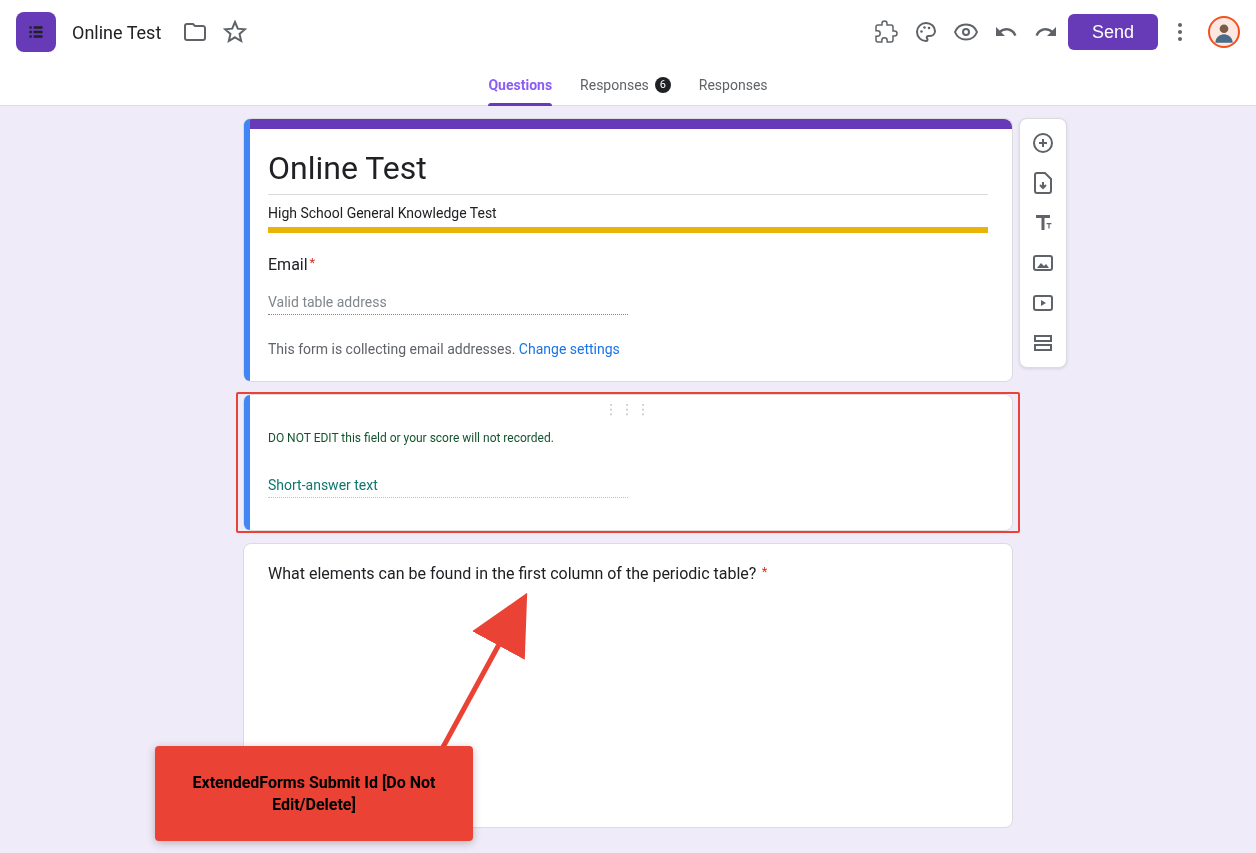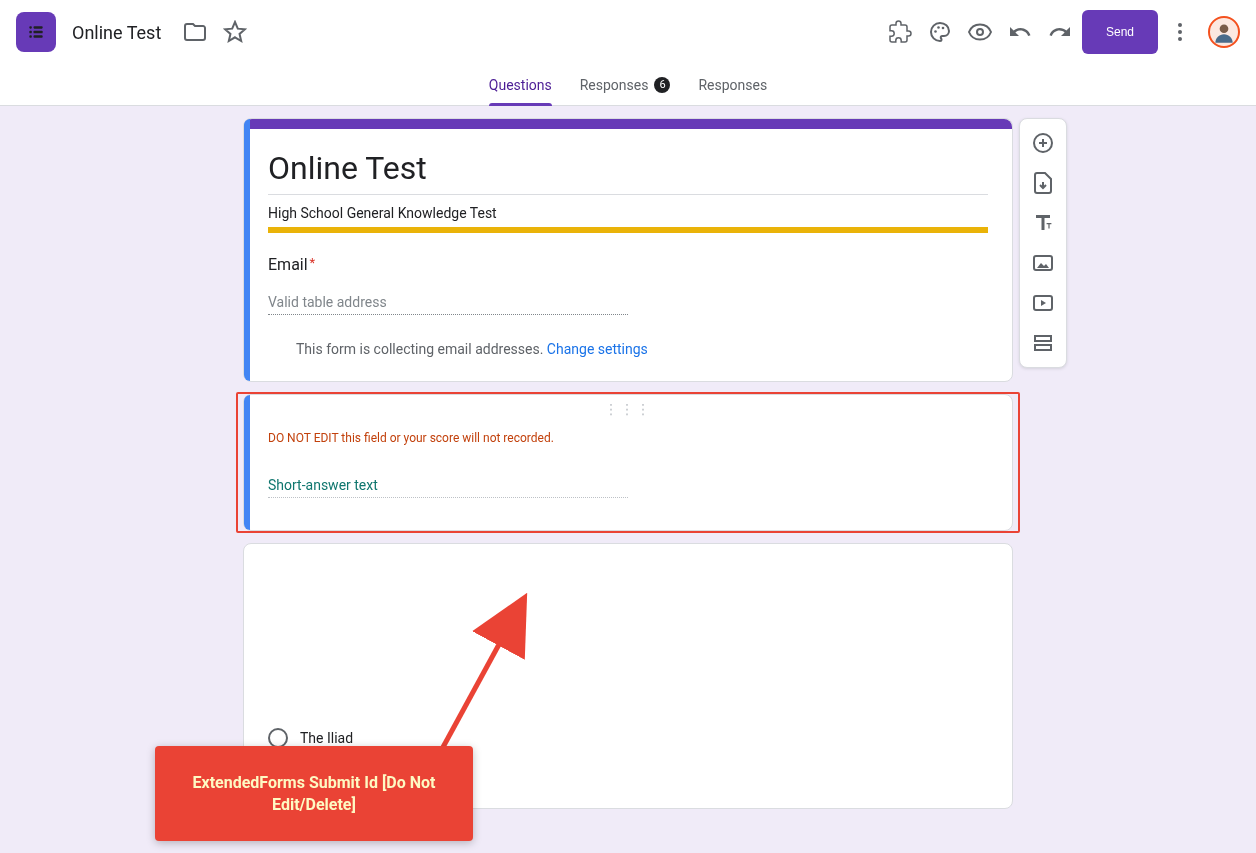--- a/index.html
+++ b/index.html
@@ -38,22 +38,22 @@
   cursor: pointer;
   color: #5f6368;
 }
 .hdr-spacer { flex: 1; }
 .send-btn {
   background: #673ab7;
   color: #fff;
   border: none;
   border-radius: 6px;
   padding: 0 24px;
-  height: 44px;
-  font-size: 12px;
+  height: 36px;
+  font-size: 18px;
   font-weight: 500;
   cursor: pointer;
   margin: 0 2px;
 }
 .avatar {
   width: 32px; height: 32px;
   border-radius: 50%;
   border: 2px solid #f4511e;
   background: #fce8e0;
   margin-left: 8px;
@@ -71,21 +71,21 @@
   gap: 28px;
 }
 .tab {
   font-size: 14px;
   color: #5f6368;
   height: 42px;
   display: flex; align-items: center;
   cursor: pointer;
   position: relative;
 }
-.tab.active { color: #4c1d95; font-weight: 400; }
+.tab.active { color: #8b5cf6; font-weight: 700; }
 .tab.active::after {
   content: "";
   position: absolute; bottom: 0; left: 0; right: 0;
   height: 3px; background: #673ab7; border-radius: 3px 3px 0 0;
 }
 .badge {
   background: #202124;
   color: #fff;
   border-radius: 10px;
   min-width: 16px; height: 16px;
@@ -149,21 +149,20 @@
   font-size: 14px;
   border-bottom: 1px dotted #80868b;
   padding: 6px 0 4px;
   margin-top: 14px;
   width: 360px;
 }
 .collect-note {
   font-size: 14px;
   color: #5f6368;
   margin-top: 26px;
-  margin-left: 28px;
 }
 .link-text { color: #1a73e8; cursor: pointer; }
 .card-selected-outline {
   position: absolute;
   left: -8px; right: -8px; top: -3px; bottom: -3px;
   border: 2px solid #ea4335;
   pointer-events: none;
   border-radius: 2px;
 }
 .drag-handle {
@@ -173,21 +172,21 @@
   letter-spacing: 2px;
   font-size: 14px;
   cursor: grab;
 }
 .q-title-md {
   font-size: 16px;
   color: #202124;
 }
 .q-desc-sm {
   font-size: 12px;
-  color: #c2410c;
+  color: #14532d;
   margin-top: 6px;
 }
 .short-ans {
   color: #0f766e;
   font-size: 14px;
   border-bottom: 1px dotted #bdc1c6;
   padding: 4px 0;
   margin-top: 28px;
   width: 360px;
 }
@@ -222,21 +221,21 @@
   border-radius: 50%;
   cursor: pointer;
   color: #5f6368;
 }
 .callout {
   position: absolute;
   left: 155px;
   top: 640px;
   width: 318px;
   background: #ea4335;
-  color: #fef9c3;
+  color: #000000;
   border-radius: 4px;
   box-shadow: 0 2px 8px rgba(0,0,0,0.25);
   padding: 26px 20px;
   text-align: center;
   font-size: 16px;
   font-weight: 700;
   line-height: 1.35;
 }
 .callout-arrow {
   position: absolute;
@@ -397,20 +396,23 @@
       <div class="card-left-accent"></div>
       <div class="drag-handle">⋮⋮⋮</div>
       <div class="card-body" style="padding-top:6px; padding-bottom:32px;">
         <div class="q-desc-sm">DO NOT EDIT this field or your score will not recorded.</div>
         <div class="short-ans">Short-answer text</div>
       </div>
     </div>
 
     <div class="card">
       <div class="card-body" style="padding-bottom:60px;">
+        <div class="q-title-md">
+          <span>What elements can be found in the first column of the periodic table?</span><span class="req-star"> *</span>
+        </div>
         <div style="height:150px;"></div>
         <div class="radio-opt">
           <div class="radio-circle"></div>
           <span>The Iliad</span>
         </div>
       </div>
     </div>
 
   </div>
 

